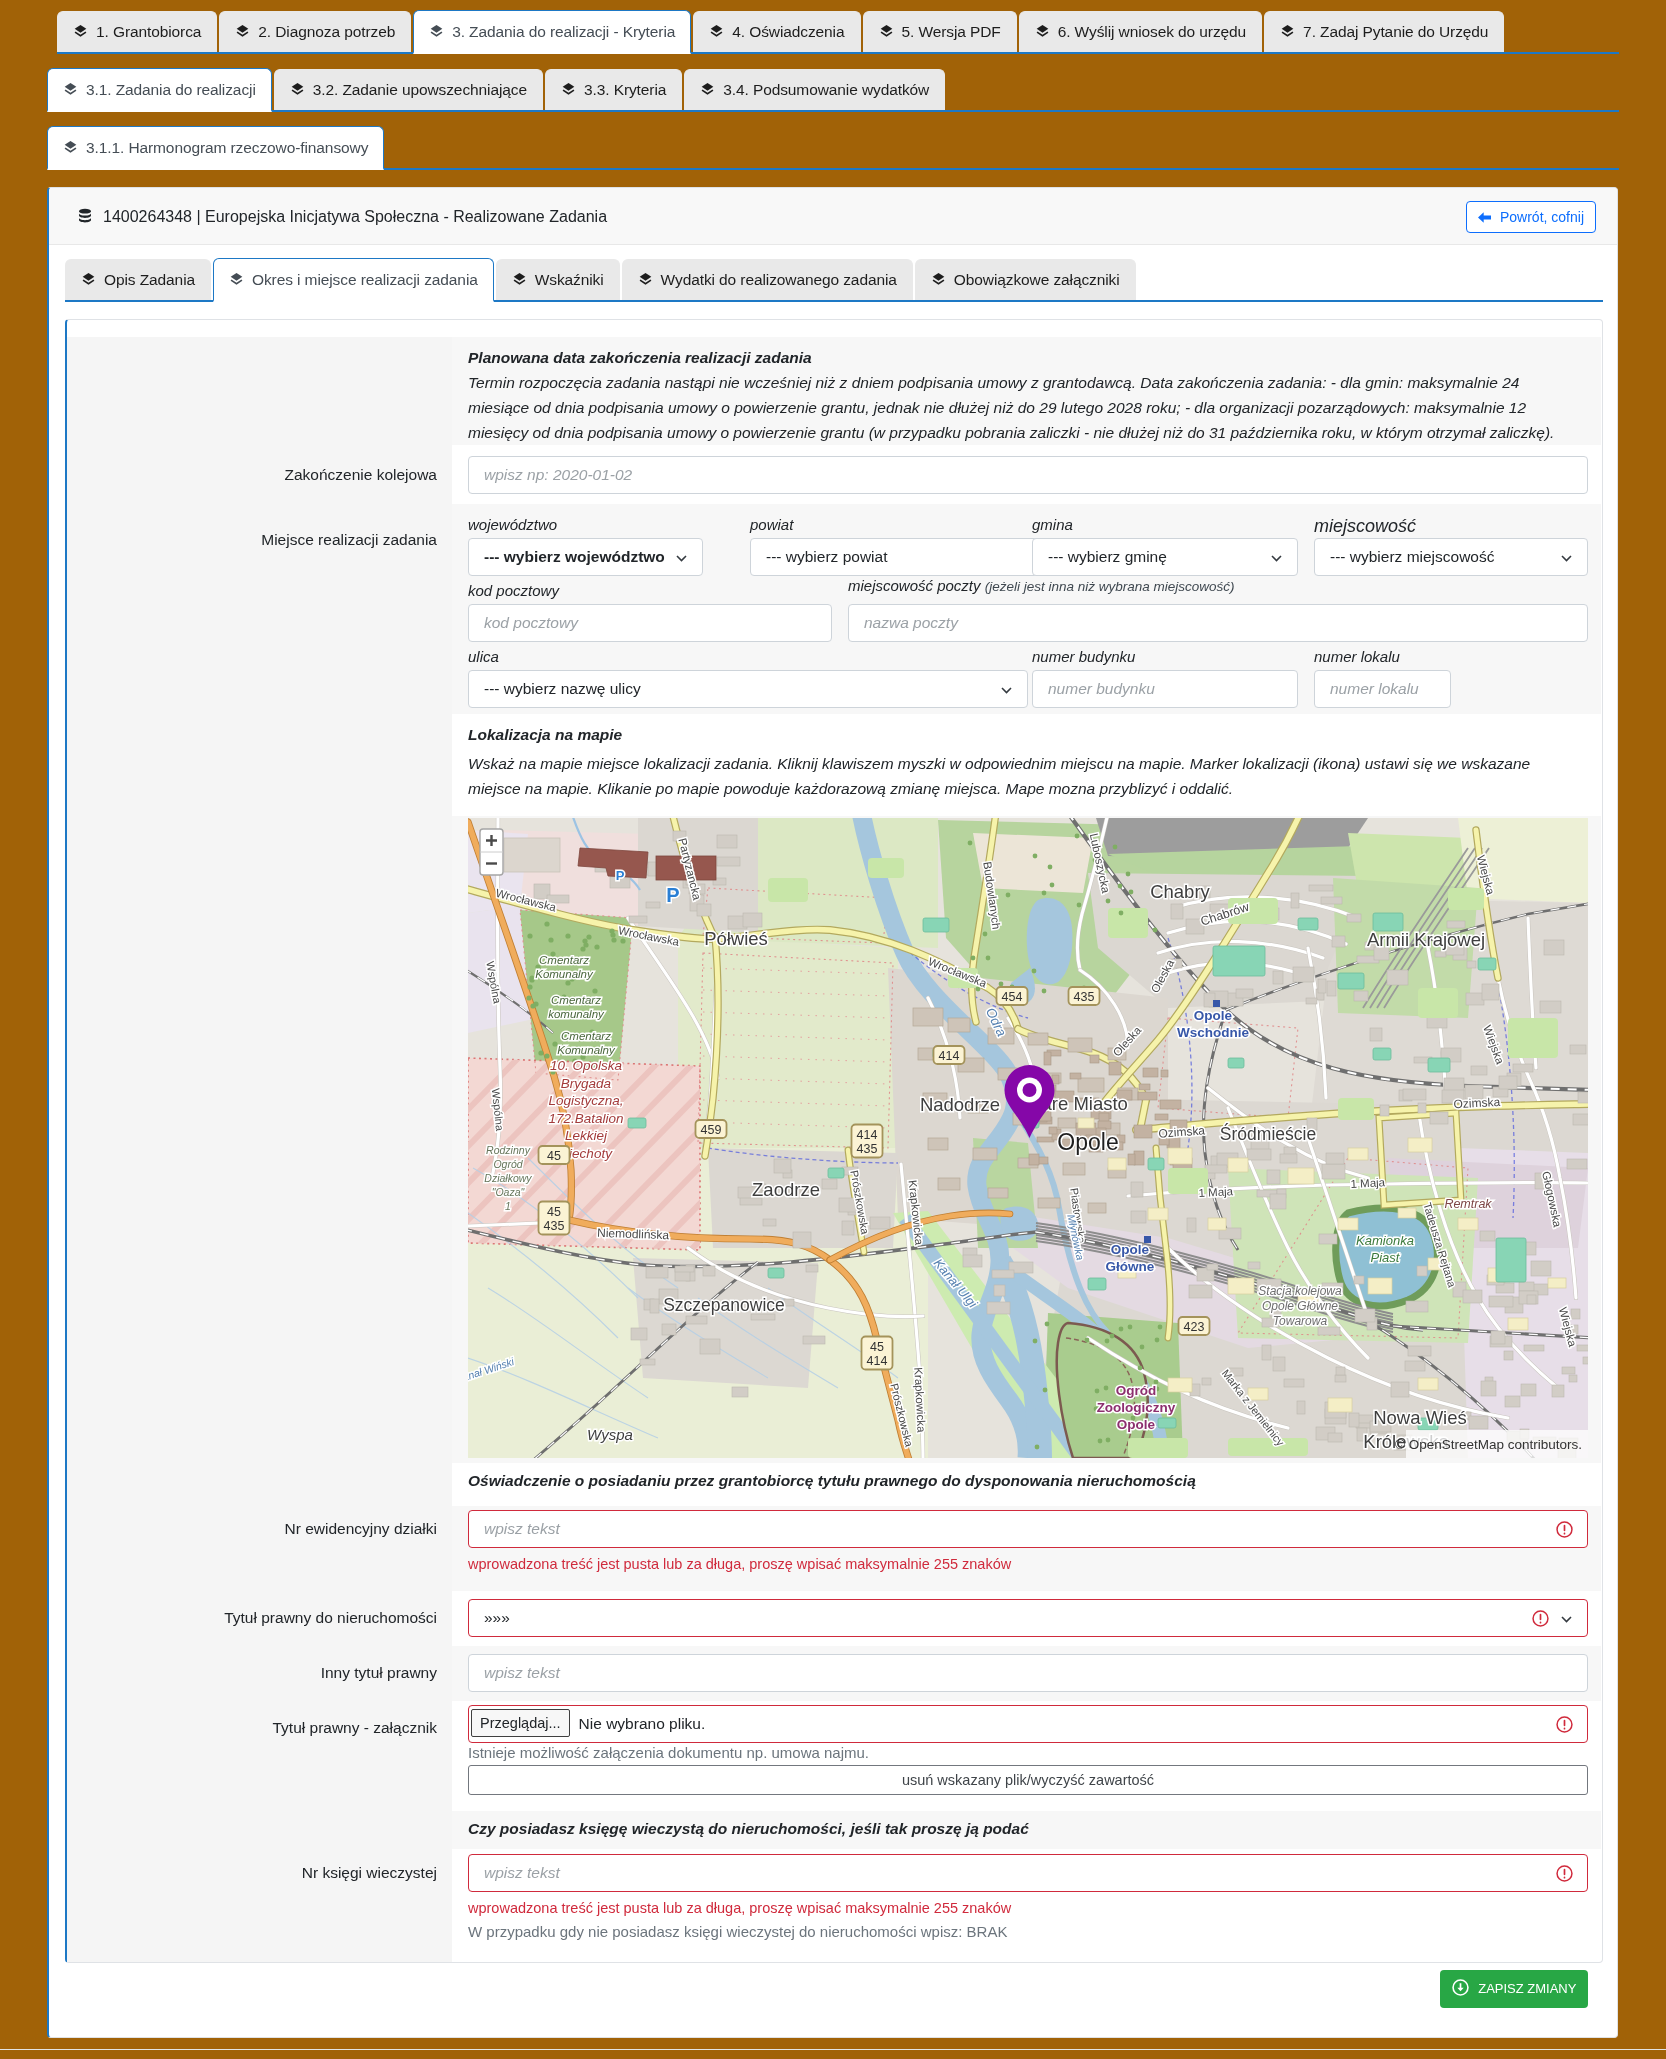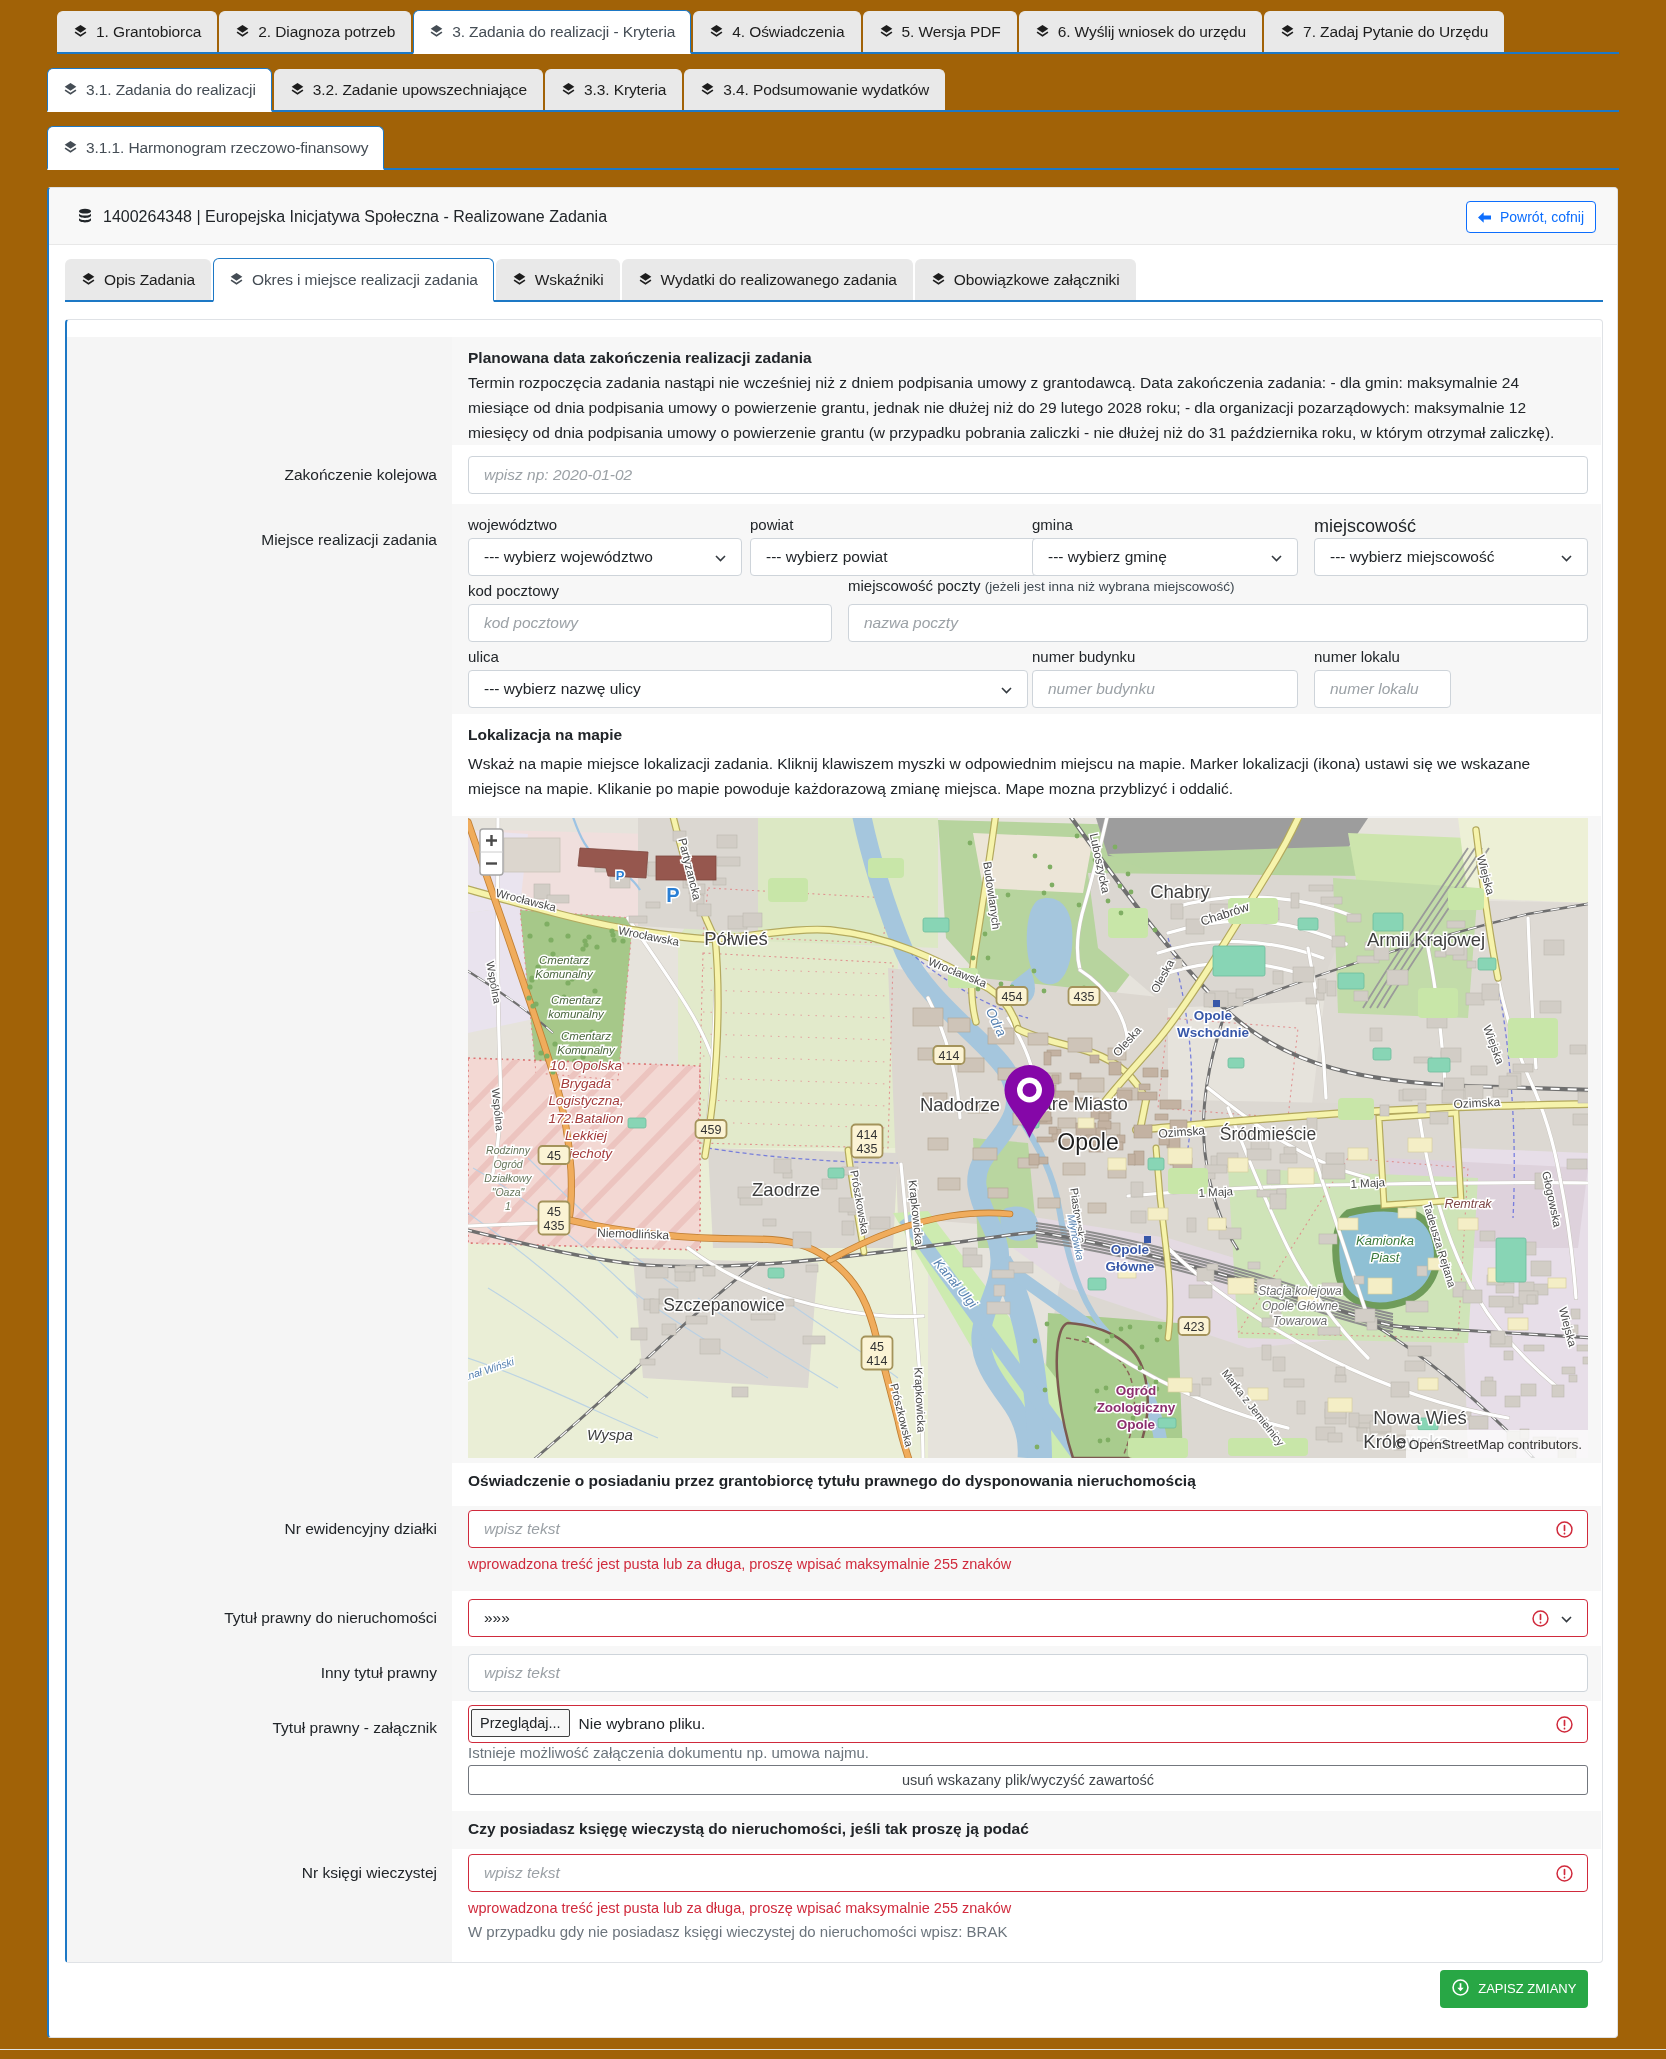--- a/index.html
+++ b/index.html
@@ -16,21 +16,21 @@
 .row{position:absolute;left:0px;width:1534px;}
 .grey{background:#f7f7f7;}
 .lbl{position:absolute;font-size:15.5px;color:#212529;text-align:right;}
 .inp{position:absolute;height:38px;background:#fff;border:1px solid #ced4da;border-radius:4px;font-size:15.5px;line-height:36px;padding-left:15px;color:#212529;}
 .inp .ph{font-style:italic;color:#9ba1a6;}
 .inp.red{border-color:#d02a3c;}
 .err{position:absolute;color:#d02a3c;font-size:14.5px;}
 .mut{position:absolute;color:#6c757d;font-size:15px;}
 .chev{position:absolute;right:10px;top:16px;}
 .rico{position:absolute;right:14px;top:10px;}
-.btxt{position:absolute;font-size:15px;color:#212529;}
+.btxt{position:absolute;font-size:15px;color:#212529;font-style:italic;}
 </style>
 </head>
 <body>
 <div id="page">
 <div class="nav" style="left:57px;top:10px;width:1562px;">
       <div class="tab"><svg class="lic" width="15" height="15" viewBox="0 0 16 16">
           <path fill="#1d1d1d" d="M8 1 L14.2 5.1 8 9.2 1.8 5.1Z"></path>
           <path fill="none" stroke="#1d1d1d" stroke-width="1.7" d="M2.2 8.6 8 12.5 13.8 8.6"></path>
         </svg>1. Grantobiorca</div>
       <div class="tab"><svg class="lic" width="15" height="15" viewBox="0 0 16 16">
@@ -133,21 +133,21 @@
     <div style="position:absolute;left:0px;top:17px;width:385px;height:1625px;background:#f5f5f5;"></div>
 <div class="btxt" style="left:401px;top:29px;font-size:15.5px;color:#212529;font-weight:bold;">Planowana data zakończenia realizacji zadania</div>
 <div class="btxt" style="left:401px;top:51px;width:1135px;font-size:15.5px;line-height:24.8px;">Termin rozpoczęcia zadania nastąpi nie wcześniej niż z dniem podpisania umowy z grantodawcą. Data zakończenia zadania: - dla gmin: maksymalnie 24<br>miesiące od dnia podpisania umowy o powierzenie grantu, jednak nie dłużej niż do 29 lutego 2028 roku; - dla organizacji pozarządowych: maksymalnie 12<br>miesięcy od dnia podpisania umowy o powierzenie grantu (w przypadku pobrania zaliczki - nie dłużej niż do 31 października roku, w którym otrzymał zaliczkę).</div>
 <div class="lbl" style="left:30px;top:146px;width:340px;">Zakończenie kolejowa</div>
 <div class="inp" style="left:401px;top:136px;width:1120px;height:38px;"><span class="ph">wpisz np: 2020-01-02</span></div>
 <div class="lbl" style="left:30px;top:211px;width:340px;">Miejsce realizacji zadania</div>
 <div class="btxt" style="left:401px;top:196px;font-size:15px;color:#212529;">województwo</div>
 <div class="btxt" style="left:683px;top:196px;font-size:15px;color:#212529;">powiat</div>
 <div class="btxt" style="left:965px;top:196px;font-size:15px;color:#212529;">gmina</div>
 <div class="btxt" style="left:1247px;top:196px;font-size:18px;color:#212529;">miejscowość</div>
-<div class="inp" style="left:401px;top:218px;width:274px;"><span style="color:#212529;">--- wybierz województwo</span><svg class="chev" style="right:15px;top:16px;" width="11" height="7" viewBox="0 0 11 7">
+<div class="inp" style="left:401px;top:218px;width:235px;font-weight:bold;"><span style="color:#212529;">--- wybierz województwo</span><svg class="chev" style="right:15px;top:16px;" width="11" height="7" viewBox="0 0 11 7">
             <path fill="none" stroke="#343a40" stroke-width="1.6" d="M1 1l4.5 4.5L10 1"></path>
           </svg></div>
 <div class="inp" style="left:683px;top:218px;width:312px;"><span style="color:#212529;">--- wybierz powiat</span><svg class="chev" style="right:15px;top:16px;" width="11" height="7" viewBox="0 0 11 7">
             <path fill="none" stroke="#343a40" stroke-width="1.6" d="M1 1l4.5 4.5L10 1"></path>
           </svg></div>
 <div class="inp" style="left:965px;top:218px;width:266px;"><span style="color:#212529;">--- wybierz gminę</span><svg class="chev" style="right:15px;top:16px;" width="11" height="7" viewBox="0 0 11 7">
             <path fill="none" stroke="#343a40" stroke-width="1.6" d="M1 1l4.5 4.5L10 1"></path>
           </svg></div>
 <div class="inp" style="left:1247px;top:218px;width:274px;"><span style="color:#212529;">--- wybierz miejscowość</span><svg class="chev" style="right:15px;top:16px;" width="11" height="7" viewBox="0 0 11 7">
             <path fill="none" stroke="#343a40" stroke-width="1.6" d="M1 1l4.5 4.5L10 1"></path>

